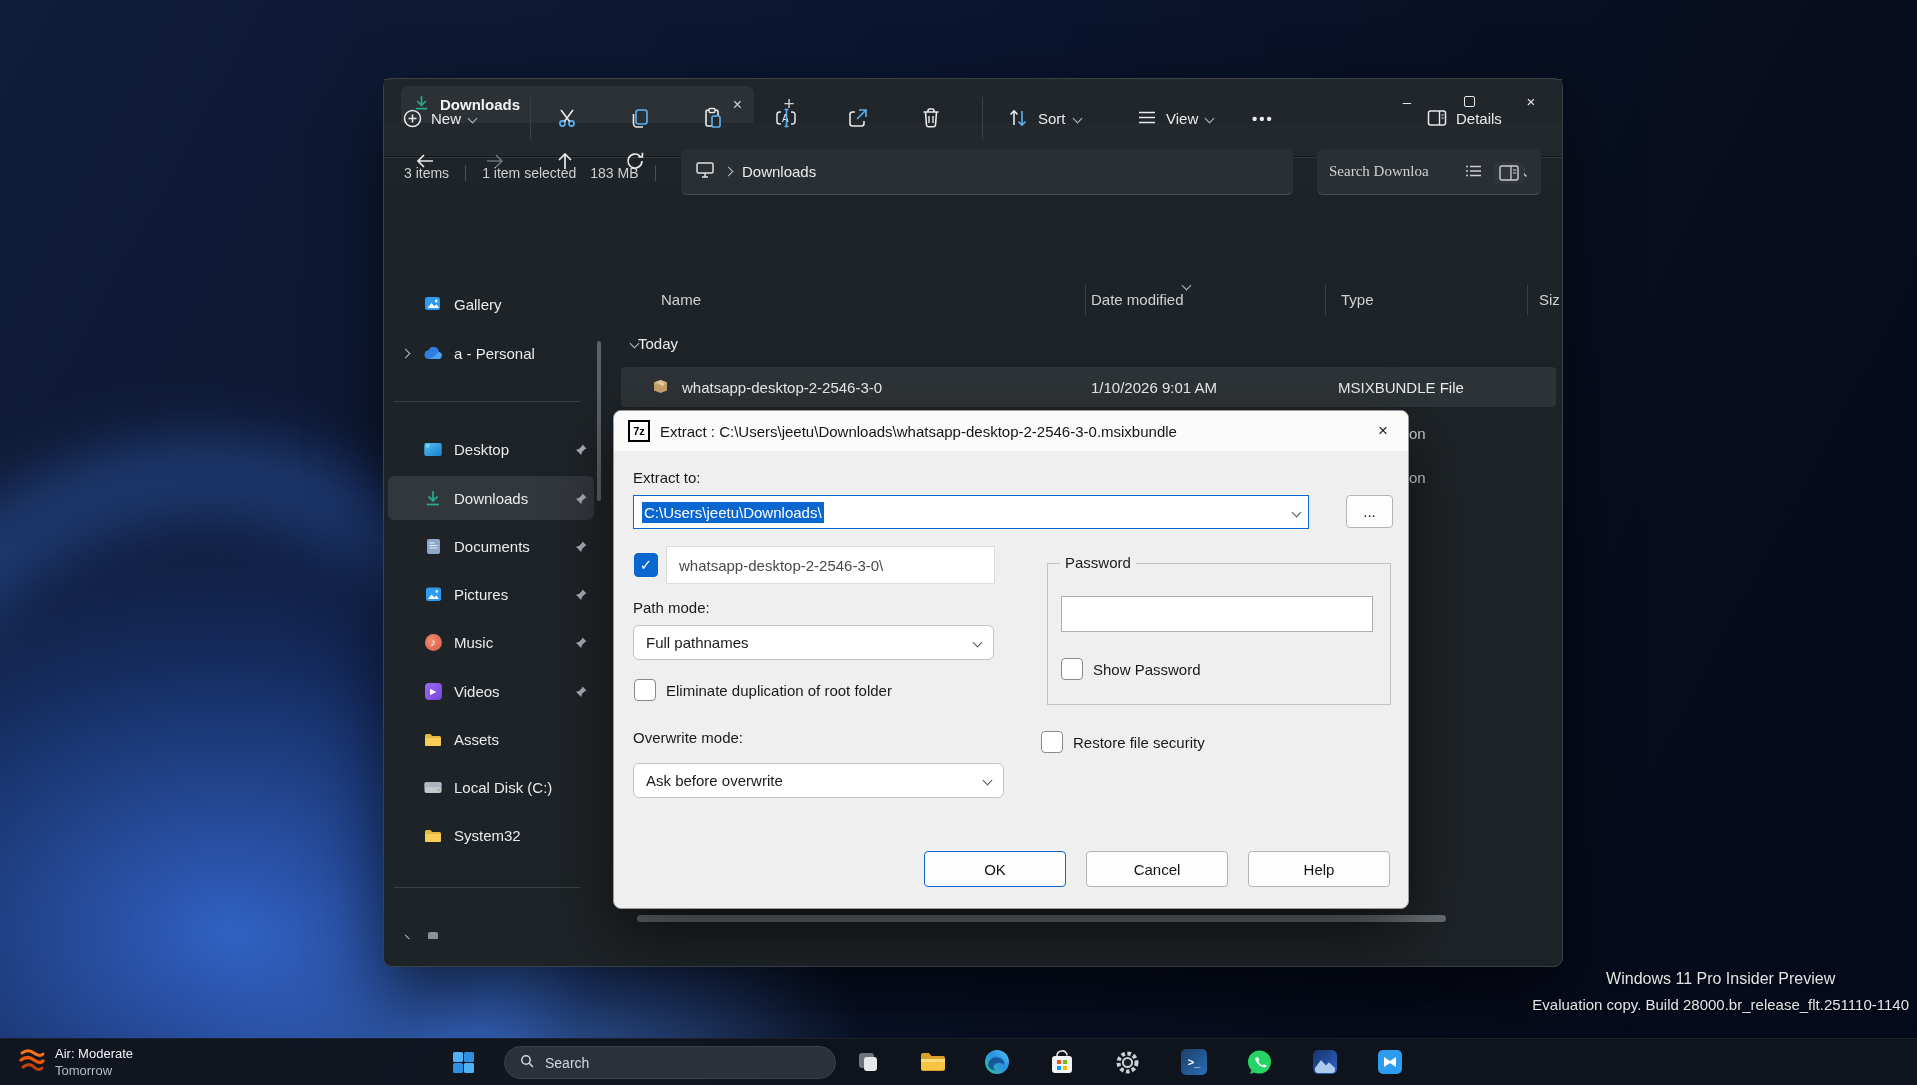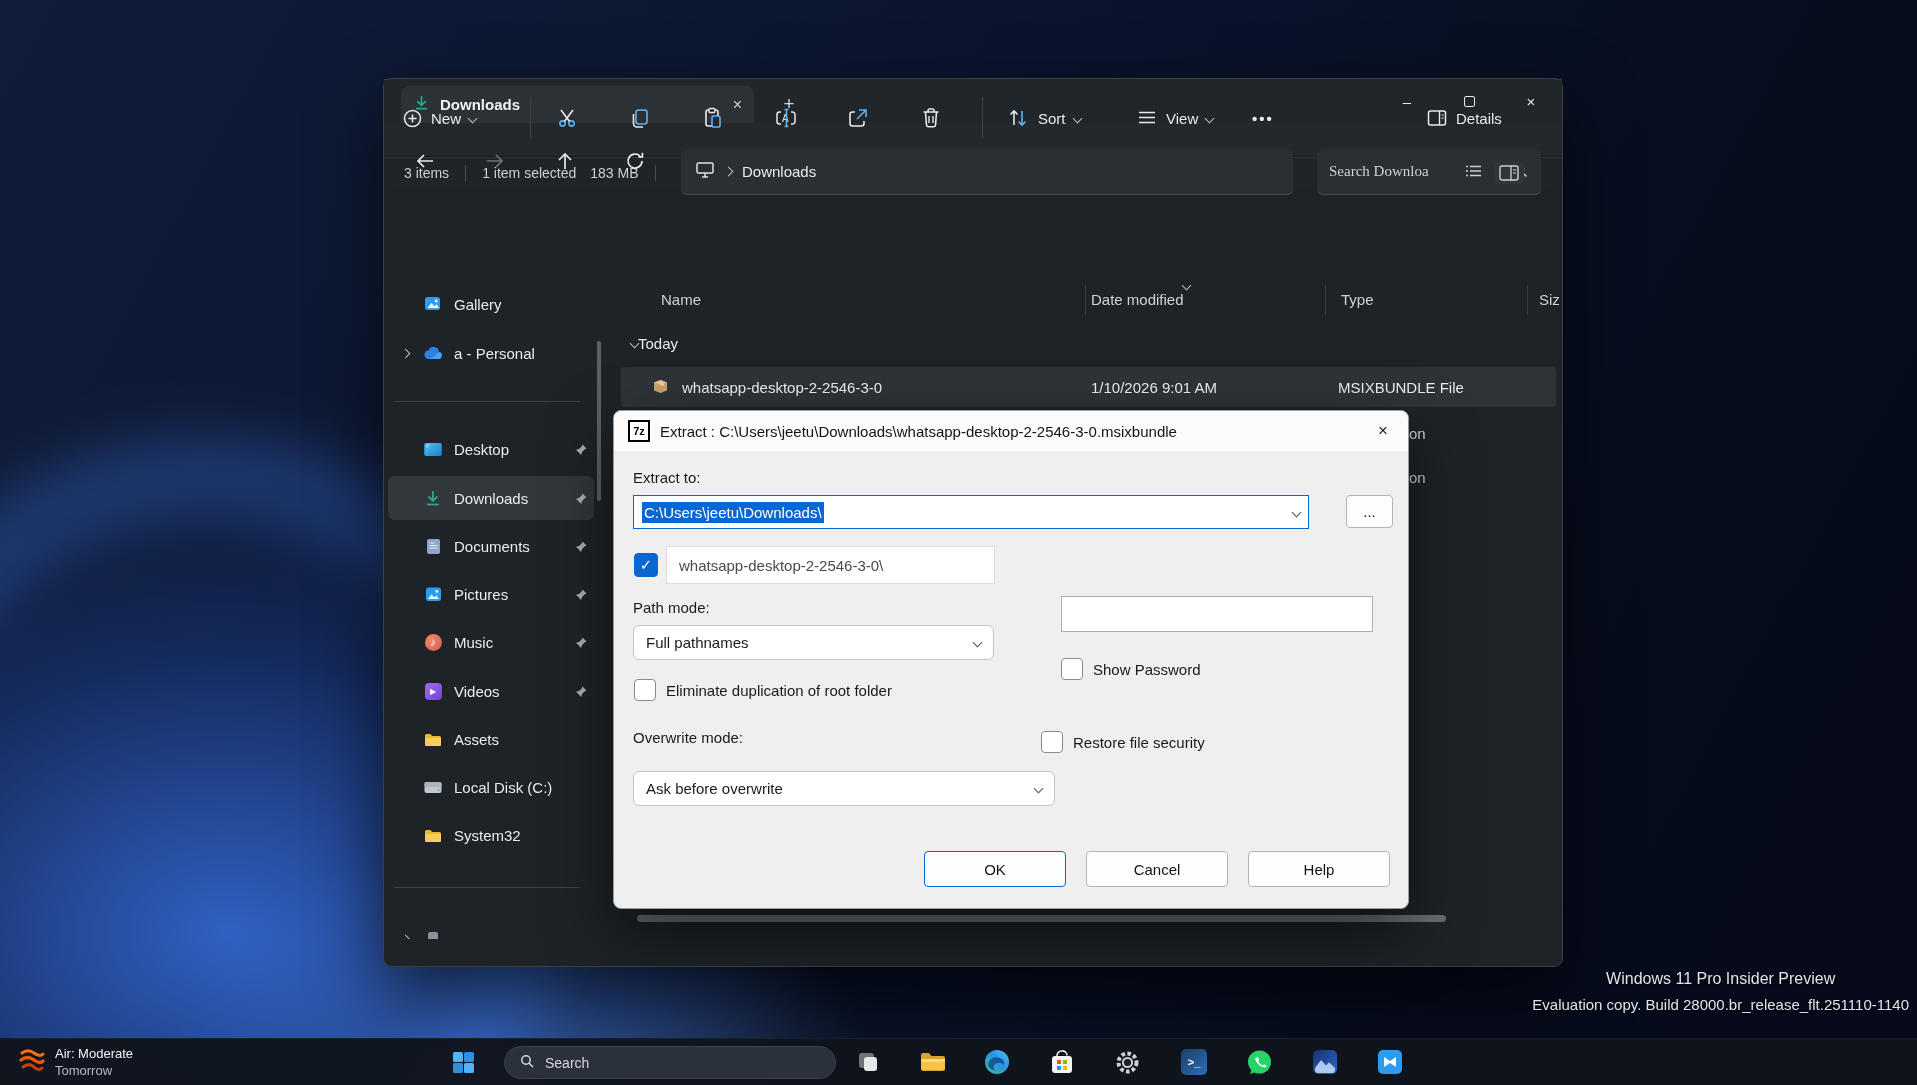--- a/index.html
+++ b/index.html
@@ -487,25 +487,28 @@
     <span class="dlbl" style="left:19px;top:188px">Path mode:</span>
     <div class="ddrop" style="left:19px;top:214px;width:361px;height:35px">
       <span>Full pathnames</span>
         <span class="chev"></span>
     </div>
 
     <div class="cb" style="left:20px;top:268px"></div>
     <span class="dlbl" style="left:52px;top:271px">Eliminate duplication of root folder</span>
 
     <span class="dlbl" style="left:19px;top:318px">Overwrite mode:</span>
-    <div class="ddrop" style="left:19px;top:360px;width:422px;height:35px">
+    <div class="ddrop" style="left:19px;top:352px;width:371px;height:35px">
       <span>Ask before overwrite</span>
         <span class="chev"></span>
     </div>
 
+    <div id="grp">
+      <span class="cap">Password</span>
+    </div>
     <input class="dinput" style="left: 447px; top: 185px; width: 312px; height: 36px; border: 1px solid rgb(173, 173, 173); padding: 0px 8px; font-size: 15px;" type="text">
     <div class="cb" style="left:447px;top:247px"></div>
     <span class="dlbl" style="left:479px;top:250px">Show Password</span>
 
     <div class="cb" style="left:427px;top:320px"></div>
     <span class="dlbl" style="left:459px;top:323px">Restore file security</span>
 
     <div class="dbtn def" style="left:310px;top:440px">OK</div>
     <div class="dbtn" style="left:472px;top:440px">Cancel</div>
     <div class="dbtn" style="left:634px;top:440px">Help</div>

